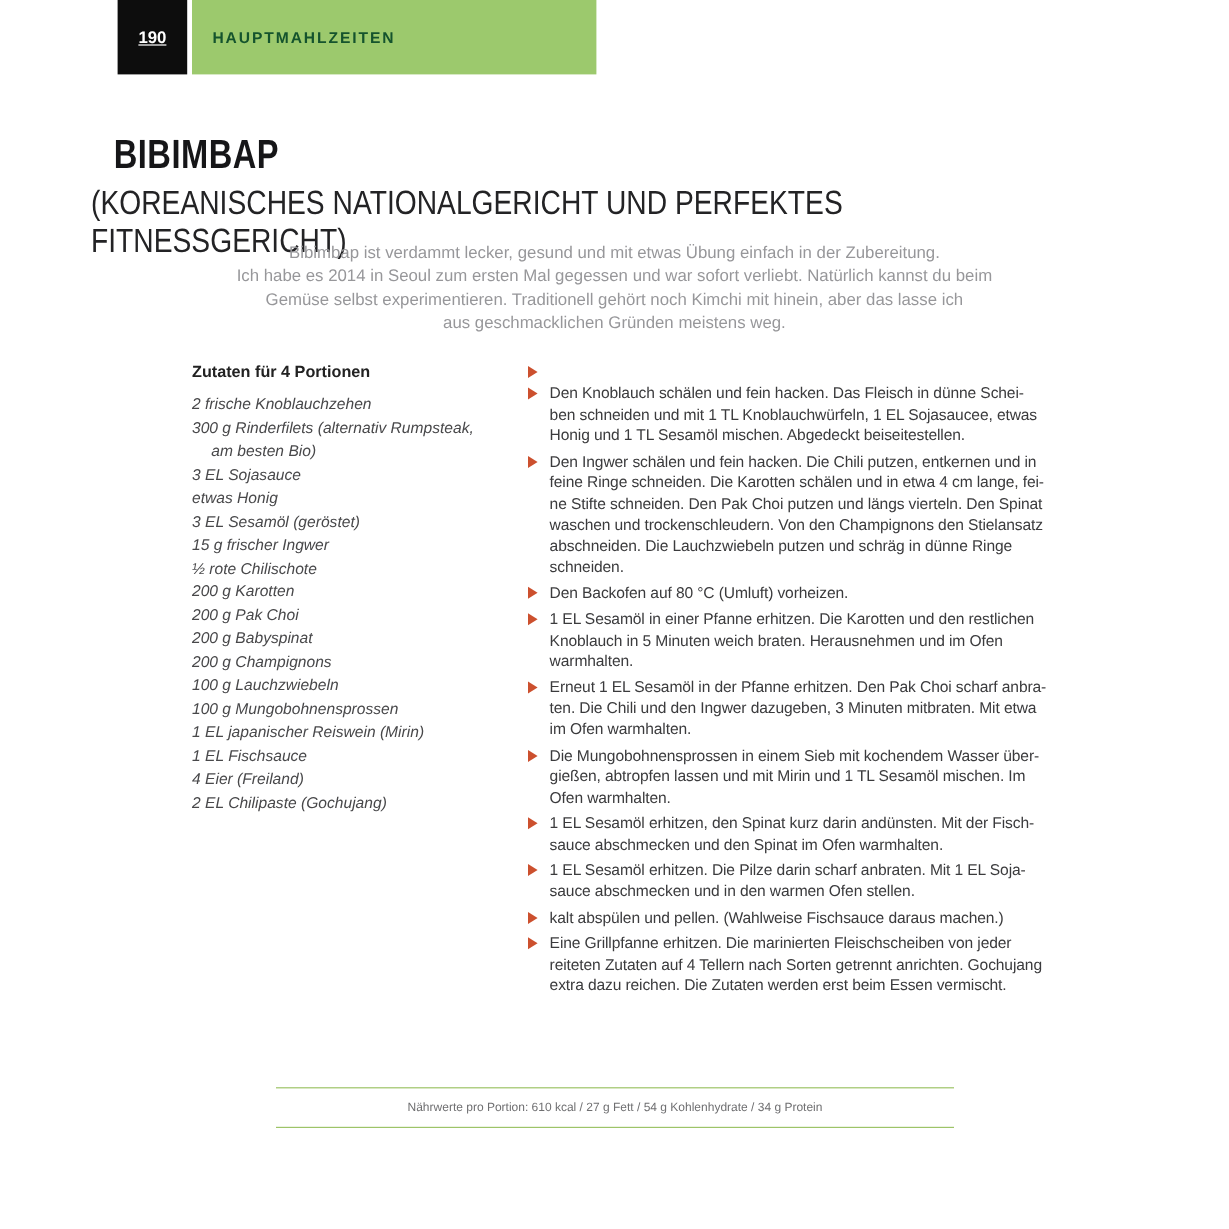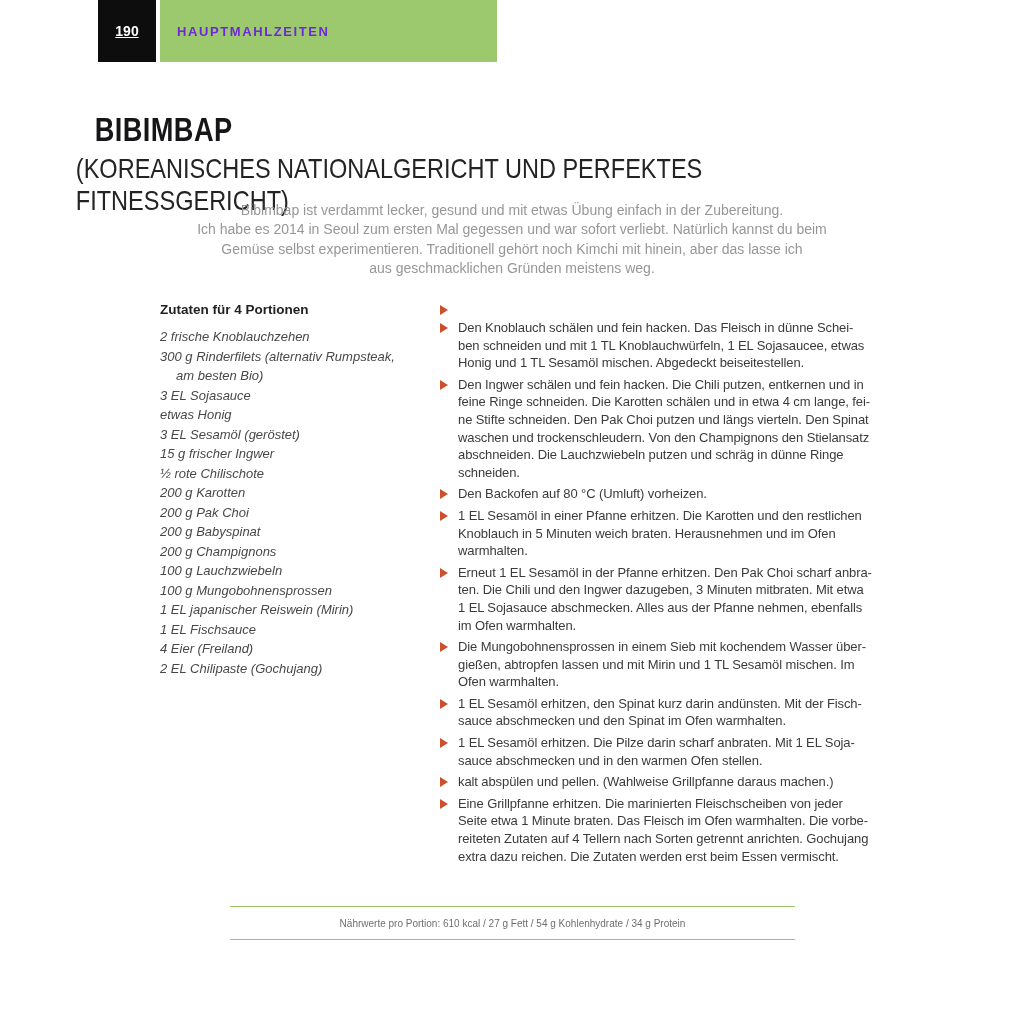--- a/index.html
+++ b/index.html
@@ -14,21 +14,21 @@
   }
   *{margin:0;padding:0;box-sizing:border-box;}
   html,body{width:1024px;height:1024px;background:#ffffff;overflow:hidden;}
   body{font-family:"Liberation Sans", sans-serif;position:relative;}
 
   
   .header{position:absolute;left:98px;top:0;display:flex;gap:4px;}
   .page-number-box{width:58px;height:62px;background:var(--page-number-bg);color:#fff;
     display:flex;align-items:center;justify-content:center;font-weight:bold;font-size:14px;text-decoration:underline;}
   .section-bar{width:337px;height:62px;background:var(--accent-green);display:flex;align-items:center;}
-  .section-bar span{color:#6d28d9;font-weight:bold;font-size:13px;letter-spacing:1.6px;padding-left:17px;}
+  .section-bar span{color:#14532d;font-weight:bold;font-size:13px;letter-spacing:1.6px;padding-left:17px;}
 
   
   .title-wrap{position:absolute;top:110px;left:0;width:948px;text-align:left;color:#161618;}
   .recipe-title{font-size:34px;font-weight:bold;transform:scaleX(0.8);transform-origin:50% 50%;letter-spacing:0.5px;}
   .recipe-subtitle{font-size:28px;font-weight:400;transform:scaleX(0.84);transform-origin:50% 50%;margin-top:4px;color:#232325;}
 
   
   .intro{position:absolute;top:201px;left:0;width:1024px;text-align:center;color:var(--text-gray);
     font-size:14px;line-height:19.3px;}
 
@@ -132,21 +132,20 @@
         <div class="step-line">1 EL Sesamöl in einer Pfanne erhitzen. Die Karotten und den restlichen</div>
         <div class="step-line">Knoblauch in 5 Minuten weich braten. Herausnehmen und im Ofen</div>
         <div class="step-line">warmhalten.</div>
       </div>
     </div>
     <div class="step">
       <span class="step-arrow"></span>
       <div class="step-text">
         <div class="step-line">Erneut 1 EL Sesamöl in der Pfanne erhitzen. Den Pak Choi scharf anbra-</div>
         <div class="step-line">ten. Die Chili und den Ingwer dazugeben, 3 Minuten mitbraten. Mit etwa</div>
-        <div class="step-line">1 EL Sojasauce abschmecken. Alles aus der Pfanne nehmen, ebenfalls</div>
         <div class="step-line">im Ofen warmhalten.</div>
       </div>
     </div>
     <div class="step">
       <span class="step-arrow"></span>
       <div class="step-text">
         <div class="step-line">Die Mungobohnensprossen in einem Sieb mit kochendem Wasser über-</div>
         <div class="step-line">gießen, abtropfen lassen und mit Mirin und 1 TL Sesamöl mischen. Im</div>
         <div class="step-line">Ofen warmhalten.</div>
       </div>
@@ -161,28 +160,27 @@
     <div class="step">
       <span class="step-arrow"></span>
       <div class="step-text">
         <div class="step-line">1 EL Sesamöl erhitzen. Die Pilze darin scharf anbraten. Mit 1 EL Soja-</div>
         <div class="step-line">sauce abschmecken und in den warmen Ofen stellen.</div>
       </div>
     </div>
     <div class="step">
       <span class="step-arrow"></span>
       <div class="step-text">
-        <div class="step-line">kalt abspülen und pellen. (Wahlweise Grillpfanne daraus machen.)</div>
+        <div class="step-line">kalt abspülen und pellen. (Wahlweise Fischsauce daraus machen.)</div>
       </div>
     </div>
     <div class="step">
       <span class="step-arrow"></span>
       <div class="step-text">
         <div class="step-line">Eine Grillpfanne erhitzen. Die marinierten Fleischscheiben von jeder</div>
-        <div class="step-line">Seite etwa 1 Minute braten. Das Fleisch im Ofen warmhalten. Die vorbe-</div>
         <div class="step-line">reiteten Zutaten auf 4 Tellern nach Sorten getrennt anrichten. Gochujang</div>
         <div class="step-line">extra dazu reichen. Die Zutaten werden erst beim Essen vermischt.</div>
       </div>
     </div>
   </div>
 
 <div class="nutrition">
   <div class="rule"></div>
   <div class="nutrition-text">Nährwerte pro Portion: 610 kcal / 27 g Fett / 54 g Kohlenhydrate / 34 g Protein</div>
   <div class="rule"></div>

